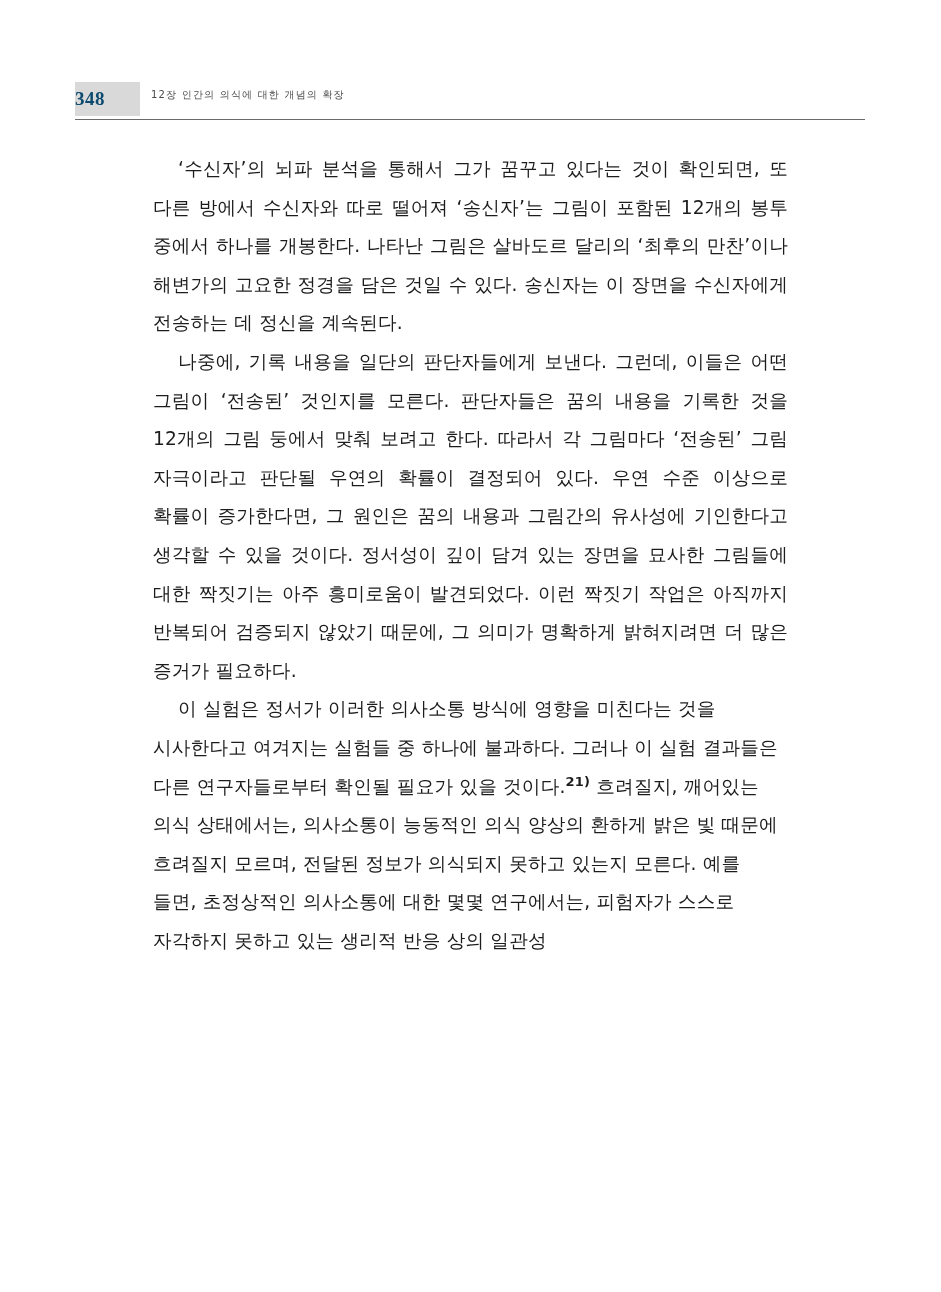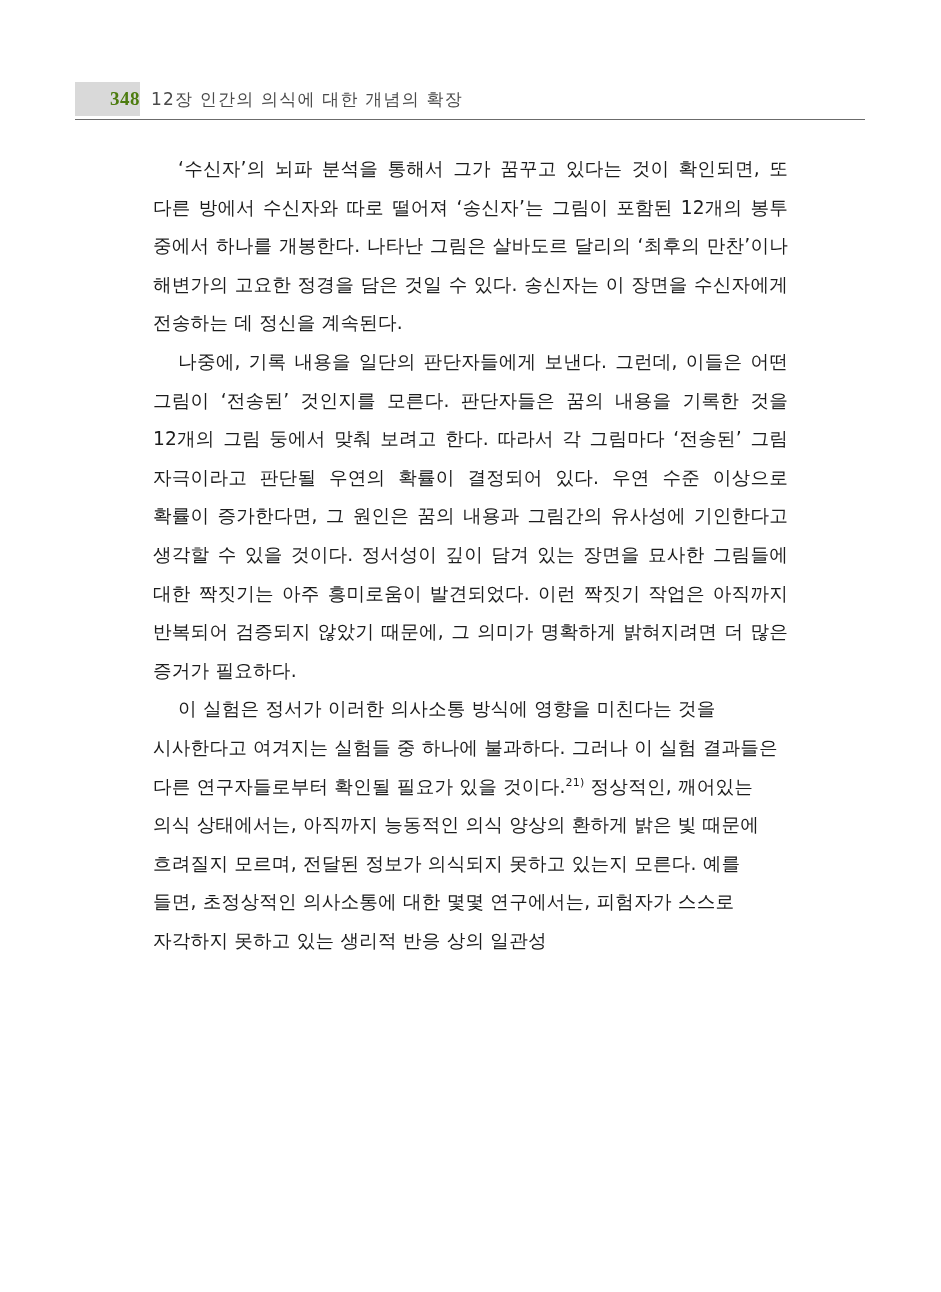--- a/index.html
+++ b/index.html
@@ -34,33 +34,33 @@
     height: 34px;
     background: #d9d9d9;
   }
   .folio-num {
     position: absolute;
     left: 0;
     top: 0;
     width: 65px;
     height: 34px;
     line-height: 34px;
-    text-align: right;
+    text-align: left;
     font-family: "Liberation Serif", "DejaVu Serif", serif;
     font-weight: bold;
     font-size: 19px;
-    color: #4d7c0f;
+    color: #0c4a6e;
     letter-spacing: 0.5px;
   }
   .chapter-title {
     position: absolute;
     left: 76px;
     top: 6px;
     font-family: "DejaVu Sans", "Liberation Sans", sans-serif;
-    font-size: 17px;
+    font-size: 10px;
     color: #4a4a4a;
     letter-spacing: 1.2px;
     white-space: nowrap;
   }
   .header-rule {
     position: absolute;
     left: 0;
     top: 37px;
     width: 790px;
     height: 1px;
@@ -82,37 +82,38 @@
     text-align: justify;
     text-justify: inter-character;
     letter-spacing: 0.2px;
     text-indent: 1.35em;
     word-break: keep-all;
   }
   p.para:last-child {
     text-align: left;
   }
   sup.footnote-ref {
-    font-size: 11px;
+    font-size: 13px;
     vertical-align: super;
     line-height: 0;
+    font-weight: bold;
   }
 </style>
 </head>
 <body>
 
 <div class="page">
 
   <div class="header">
     <div class="folio-box">
       <div class="folio-num">348</div>
     </div>
     <div class="chapter-title">12장 인간의 의식에 대한 개념의 확장</div>
     <div class="header-rule"></div>
   </div>
 
   <div class="body-col">
     <p class="para">‘수신자’의 뇌파 분석을 통해서 그가 꿈꾸고 있다는 것이 확인되면, 또 다른 방에서 수신자와 따로 떨어져 ‘송신자’는 그림이 포함된 12개의 봉투 중에서 하나를 개봉한다. 나타난 그림은 살바도르 달리의 ‘최후의 만찬’이나 해변가의 고요한 정경을 담은 것일 수 있다. 송신자는 이 장면을 수신자에게 전송하는 데 정신을 계속된다.</p>
     <p class="para">나중에, 기록 내용을 일단의 판단자들에게 보낸다. 그런데, 이들은 어떤 그림이 ‘전송된’ 것인지를 모른다. 판단자들은 꿈의 내용을 기록한 것을 12개의 그림 둥에서 맞춰 보려고 한다. 따라서 각 그림마다 ‘전송된’ 그림 자극이라고 판단될 우연의 확률이 결정되어 있다. 우연 수준 이상으로 확률이 증가한다면, 그 원인은 꿈의 내용과 그림간의 유사성에 기인한다고 생각할 수 있을 것이다. 정서성이 깊이 담겨 있는 장면을 묘사한 그림들에 대한 짝짓기는 아주 흥미로움이 발견되었다. 이런 짝짓기 작업은 아직까지 반복되어 검증되지 않았기 때문에, 그 의미가 명확하게 밝혀지려면 더 많은 증거가 필요하다.</p>
-    <p class="para"><span>이 실험은 정서가 이러한 의사소통 방식에 영향을 미친다는 것을 시사한다고 여겨지는 실험들 중 하나에 불과하다. 그러나 이 실험 결과들은 다른 연구자들로부터 확인될 필요가 있을 것이다.</span><sup class="footnote-ref">21)</sup><span> 정상적인, 깨어있는 의식 상태에서는, 아직까지 능동적인 의식 양상의 환하게 밝은 빛 때문에 흐려질지 모르며, 전달된 정보가 의식되지 못하고 있는지 모른다. 예를 들면, 초정상적인 의사소통에 대한 몇몇 연구에서는, 피험자가 스스로 자각하지 못하고 있는 생리적 반응 상의 일관성</span></p>
+    <p class="para"><span>이 실험은 정서가 이러한 의사소통 방식에 영향을 미친다는 것을 시사한다고 여겨지는 실험들 중 하나에 불과하다. 그러나 이 실험 결과들은 다른 연구자들로부터 확인될 필요가 있을 것이다.</span><sup class="footnote-ref">21)</sup><span> 흐려질지, 깨어있는 의식 상태에서는, 의사소통이 능동적인 의식 양상의 환하게 밝은 빛 때문에 흐려질지 모르며, 전달된 정보가 의식되지 못하고 있는지 모른다. 예를 들면, 초정상적인 의사소통에 대한 몇몇 연구에서는, 피험자가 스스로 자각하지 못하고 있는 생리적 반응 상의 일관성</span></p>
   </div>
 
 </div>
 
 </body></html>

